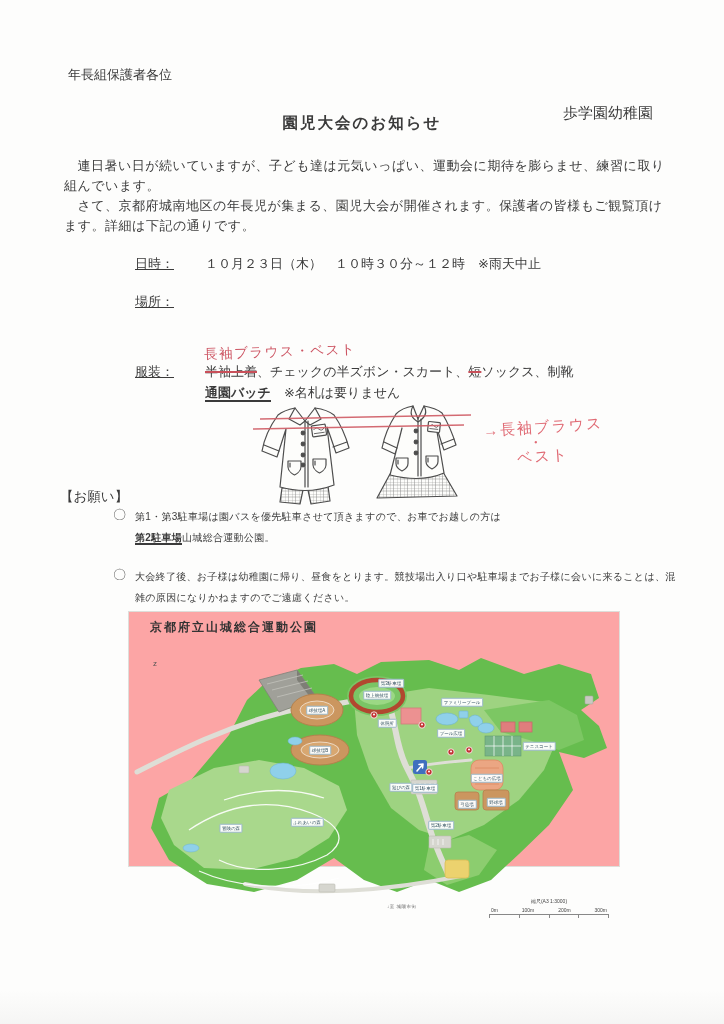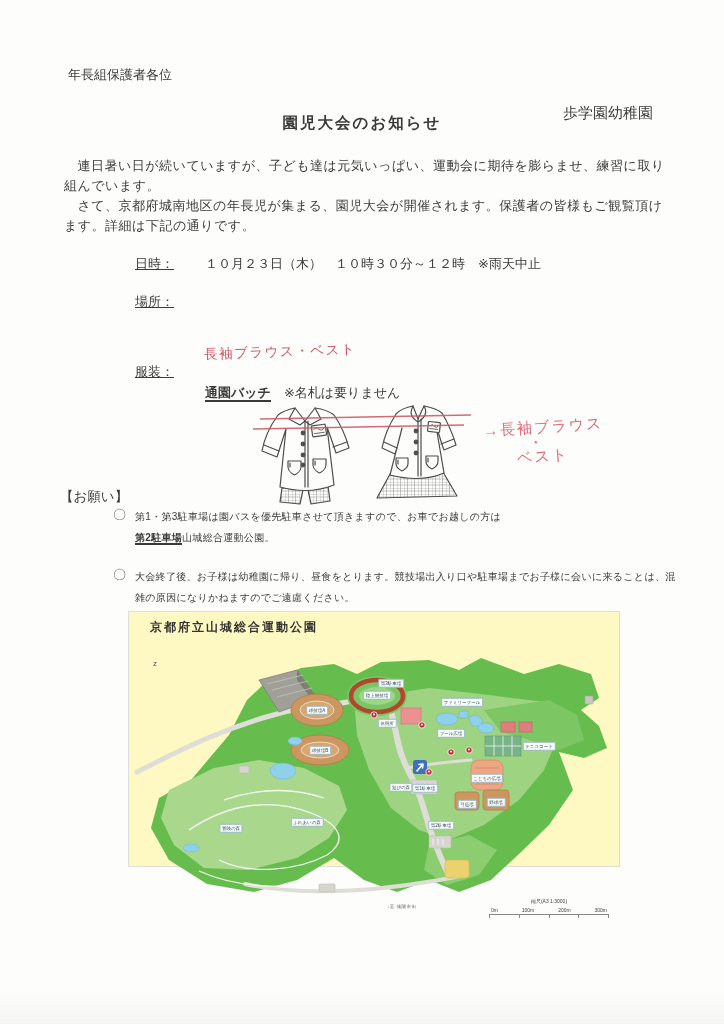--- a/index.html
+++ b/index.html
@@ -15,21 +15,21 @@
   .row-label{left:135px;font-size:13px;font-weight:500;text-decoration:underline;}
   .row-value{left:205px;font-size:13px;}
   .strike-red{text-decoration:line-through;text-decoration-color:#c9505a;text-decoration-thickness:2px;}
   .badge{font-weight:bold;border-bottom:2.5px solid #3b3b3b;}
   .hand{color:#cd5563;transform:rotate(-2deg);font-size:13.5px;letter-spacing:1.5px;white-space:nowrap;}
   .hand2{color:#e06a74;transform:rotate(-4deg);font-size:15px;letter-spacing:2px;white-space:nowrap;}
   .req-head{left:60px;top:488px;font-size:13.5px;font-weight:500;}
   .bullet{font-size:13px;}
   .req-text{font-size:10px;line-height:21px;letter-spacing:.3px;}
   .emph{font-weight:bold;border-bottom:2px solid #3b3b3b;}
-  .map-sheet{left:128px;top:611px;width:492px;height:256px;background:#fef9c3;border:1px solid #dedeDA;box-sizing:border-box;}
+  .map-sheet{left:128px;top:611px;width:492px;height:256px;background:#fca5a5;border:1px solid #dedeDA;box-sizing:border-box;}
   .map-title{left:21px;top:7px;font-size:12px;font-weight:600;letter-spacing:2px;color:#333;}
   .north{left:24px;top:47px;font-size:8px;color:#555;}
   .map-label{position:absolute;transform:translate(-50%,-50%);background:rgba(255,255,255,.95);
      border:.5px solid #9ab8c9;color:#2f4f5f;font-size:4.5px;line-height:5.5px;padding:.5px 1.5px;
      white-space:nowrap;border-radius:1px;}
   .scale-box{left:360px;top:286px;width:120px;font-size:5px;color:#444;}
   .scale-ticks{display:flex;justify-content:space-between;margin-top:3px;padding:0 2px;}
   .scale-bar{height:3px;border:.5px solid #888;border-bottom:none;display:flex;margin-top:1px;}
   .scale-bar i{flex:1;border-right:.5px solid #888;}
   .access-note{left:258px;top:292px;font-size:4.5px;color:#666;letter-spacing:.5px;}
@@ -52,20 +52,21 @@
 
   <div class="abs row-label" style="top:255px">日時：</div>
   <div class="abs row-value" style="top:255px">１０月２３日（木）　１０時３０分～１２時　※雨天中止</div>
 
   <div class="abs row-label" style="top:293px">場所：</div>
 
 
   <div class="abs hand" style="left:204px;top:343px">長袖ブラウス・ベスト</div>
 
   <div class="abs row-label" style="top:363px">服装：</div>
+  <div class="abs row-value" style="top:363px"><span class="strike-red">半袖上着</span><span>、チェックの半ズボン・スカート、</span><span class="strike-red">短</span><span>ソックス、制靴</span></div>
 
   <div class="abs row-value" style="top:384px"><span class="badge">通園バッチ</span><span>　※名札は要りません</span></div>
 
   <svg class="abs" style="left:250px;top:398px" width="235" height="112" viewBox="0 0 235 112">
     <defs>
       <pattern id="chk" width="7" height="6" patternUnits="userSpaceOnUse">
         <rect width="7" height="6" fill="#fdfdfb"></rect>
         <path d="M0,0H7 M0,0V6 M0,3H7 M3.5,0V6" stroke="#8b8b8b" stroke-width="0.5"></path>
       </pattern>
     </defs>

